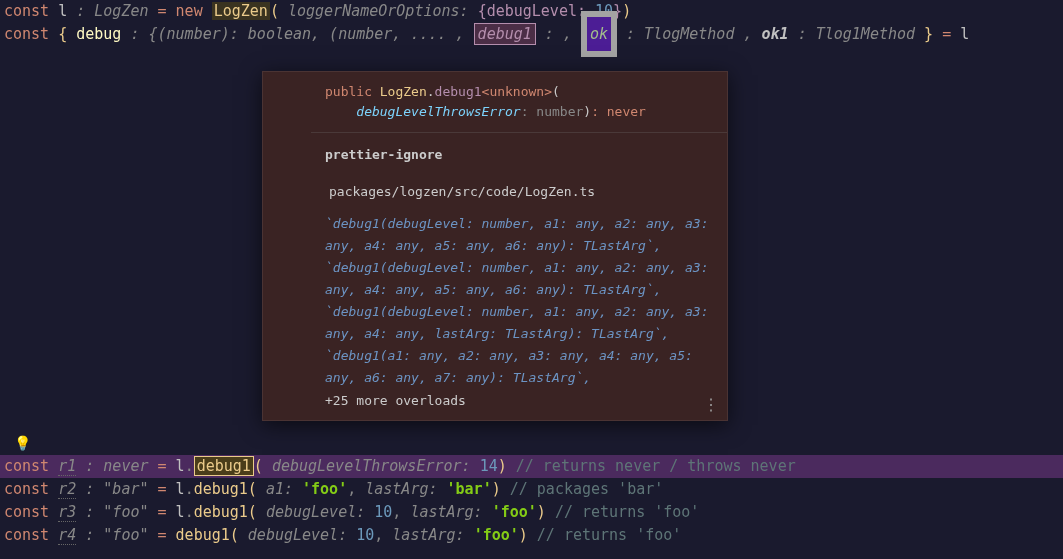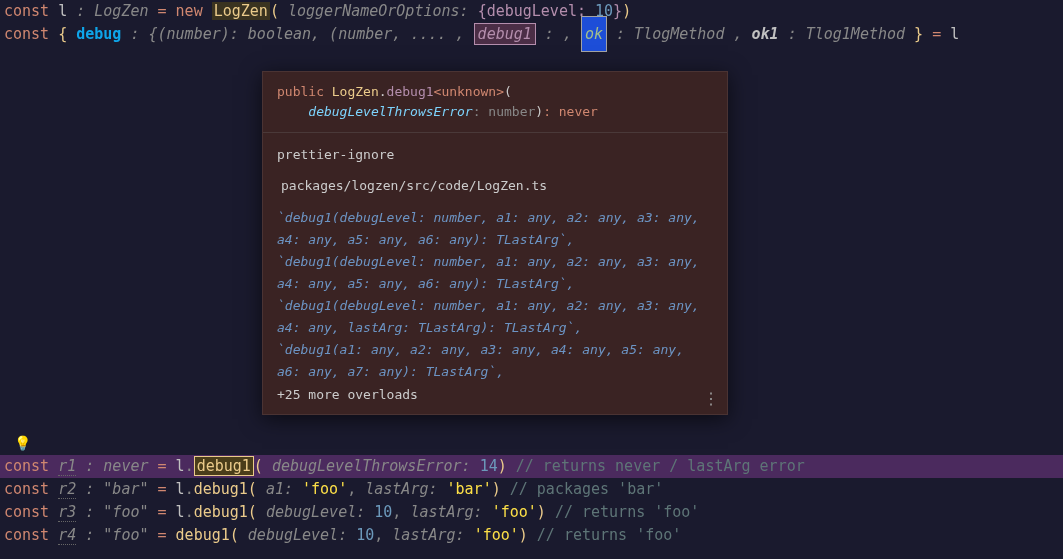--- a/index.html
+++ b/index.html
@@ -15,53 +15,54 @@
   line-height: 23px;
 }
 .code-line { white-space: nowrap; padding: 0 4px; }
 .kw { color: #d08770; }
 .cls-boxed { color: #ebcb8b; background: #3a3320; padding: 0 2px; }
 .var { color: #c0c0c0; }
 .type { color: #888; font-style: italic; }
 .punct { color: #888; }
 .op { color: #d08770; }
 .prop { color: #b48ead; }
-.prop-bold { color: #0ea5e9; font-weight: bold; }
+.prop-bold { color: #fef9c3; font-weight: normal; }
 .num { color: #6c99bb; }
-.str { color: #fde047; }
+.str { color: #84cc16; font-weight: bold; }
 .comment { color: #5e7577; }
 .param { color: #888; font-style: italic; }
 .destruct { color: #c0c0c0; font-style: italic; font-weight: bold; }
 .destruct-hi { color: #b48ead; background: #4b2e46; padding: 1px 3px; border: 1px solid #b48ead; font-style: italic; }
-.destruct-ok { color: #a3be8c; background: #1d4ed8; padding: 8px 3px; border: 1px solid #a3a3a3; font-style: italic; }
+.destruct-ok { color: #a3be8c; background: #4c1d95; padding: 8px 3px; border: 6px solid #a3a3a3; font-style: italic; }
 .brace-y { color: #ebcb8b; }
 .brace-p { color: #b48ead; }
 .never-var { color: #888; font-style: italic; border-bottom: 1px dotted #666; }
 .method-hi { color: #ebcb8b; background: #4a3d1a; padding: 0 2px; border: 1px solid #ebcb8b; }
 .method-y { color: #ebcb8b; }
 
 .tooltip {
   position: absolute;
   left: 262px;
   top: 71px;
   width: 466px;
   background: #3a2323;
   border: 1px solid #4a3333;
   box-shadow: 0 4px 20px rgba(0,0,0,0.6);
   font-size: 13px;
   z-index: 10;
+  padding-left: 48px;
 }
 .tooltip-sig {
   padding: 10px 14px;
   border-bottom: 1px solid #4a3939;
   font-family: 'Consolas', monospace;
   line-height: 20px;
 }
 .tooltip-body { padding: 10px 14px 8px; position: relative; }
-.tooltip-title { color: #ccc; margin-bottom: 8px; }
+.tooltip-title { color: #ccc; margin-bottom: 14px; font-weight: bold; }
 .tooltip-path { color: #ccc; margin-bottom: 10px; padding-left: 4px; }
 .overload { color: #6c94c4; line-height: 22px; margin-bottom: 0; font-style: italic; }
 .more-overloads { color: #ccc; }
 .sig-kw { color: #d08770; }
 .sig-cls { color: #ebcb8b; }
 .sig-method { color: #b48ead; }
 .sig-gen { color: #d08770; }
 .sig-param { color: #7dd3fc; font-style: italic; }
 .sig-type { color: #888; }
 .sig-ret { color: #d08770; }
@@ -126,21 +127,21 @@
 
 <div class="lightbulb">💡</div>
 
 <div style="position:absolute; top:455px; left:0; right:0;">
   <div class="code-line highlighted-line">
     <span class="kw">const</span>
     <span class="never-var">r1</span>
     <span class="type">: never</span>
     <span class="op">  <span>=</span> </span>
     <span class="var">l</span><span class="punct">.</span><span class="method-hi">debug1</span><span class="brace-y">( </span><span class="param">debugLevelThrowsError:</span> <span class="num">14</span><span class="brace-y">)</span>
-    <span class="comment">// returns never / lastArg error</span>
+    <span class="comment">// returns never / throws never</span>
   </div>
 
   <div class="code-line">
     <span class="kw">const</span>
     <span class="never-var">r2</span>
     <span class="type">: "bar"</span>
     <span class="op">  <span>=</span> </span>
     <span class="var">l</span><span class="punct">.</span><span class="method-y">debug1</span><span class="brace-y">( </span><span class="param">a1:</span> <span class="str">'foo'</span><span class="punct">,</span>  <span class="param">lastArg:</span> <span class="str">'bar'</span><span class="brace-y">)</span>
     <span class="comment">// packages 'bar'</span>
   </div>

